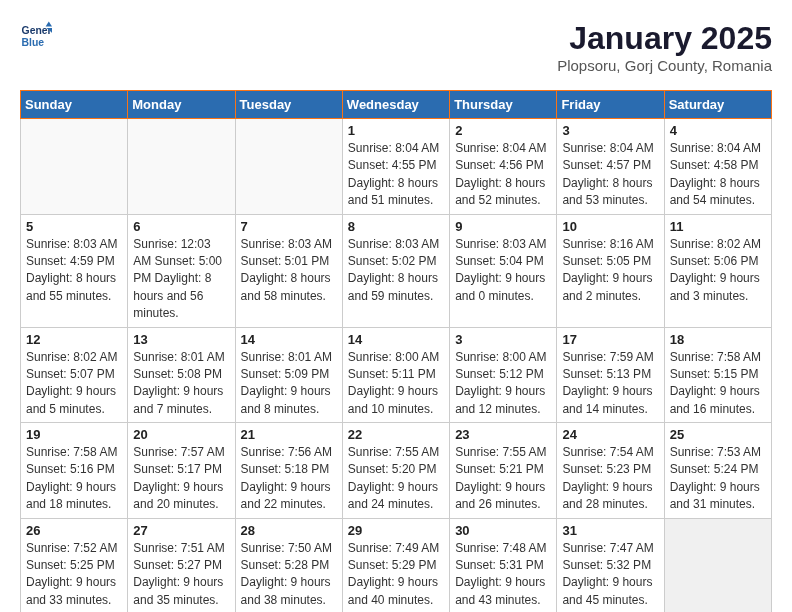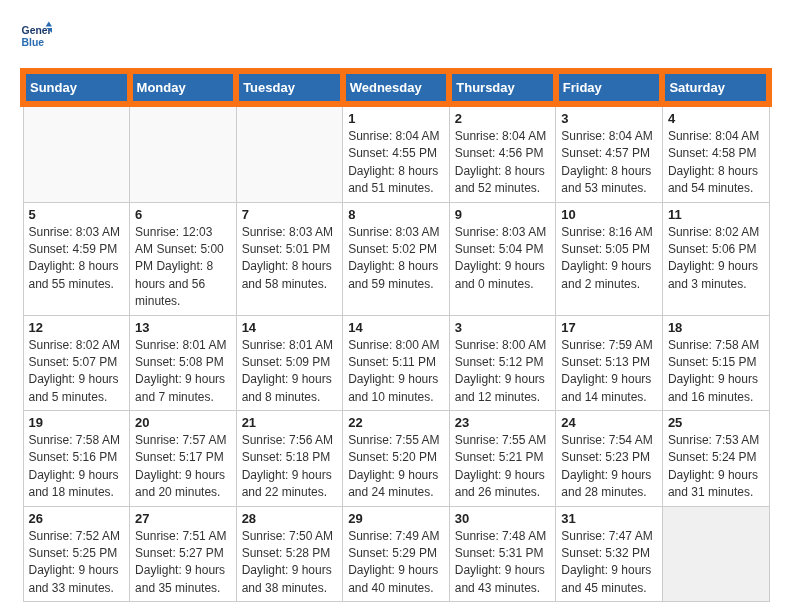--- a/index.html
+++ b/index.html
@@ -42,21 +42,21 @@
       border-collapse: collapse;
       table-layout: fixed;
     }
     th {
       background-color: #2b6cb0;
       color: #fff;
       font-size: 13px;
       font-weight: bold;
       padding: 6px 4px;
       text-align: left;
-      border: 6px solid #f97316;
+      border: 1px solid #f97316;
     }
     td {
       border: 1px solid #ccc;
       vertical-align: top;
       padding: 4px 5px;
       font-size: 10.5px;
       color: #222;
       height: 85px;
       background: #fff;
     }
@@ -83,20 +83,24 @@
 
 <div class="header">
   <div class="logo">
     <svg class="logo-icon" viewBox="0 0 40 40">
       <text x="2" y="18" font-size="13" font-weight="bold" fill="#1a3a6b" font-family="Arial">General</text>
       <text x="2" y="32" font-size="13" font-weight="bold" fill="#2b6cb0" font-family="Arial">Blue</text>
       <polygon points="32,8 40,8 36,2" fill="#2b6cb0"></polygon>
       <polygon points="33,10 40,10 40,16" fill="#2b6cb0"></polygon>
     </svg>
   </div>
+  <div class="title-block">
+    <div class="month-title">January 2025</div>
+    <div class="subtitle">Plopsoru, Gorj County, Romania</div>
+  </div>
 </div>
 
 <table>
   <thead>
     <tr id="weekday-header">
         <th>Sunday</th>
         <th>Monday</th>
         <th>Tuesday</th>
         <th>Wednesday</th>
         <th>Thursday</th>

